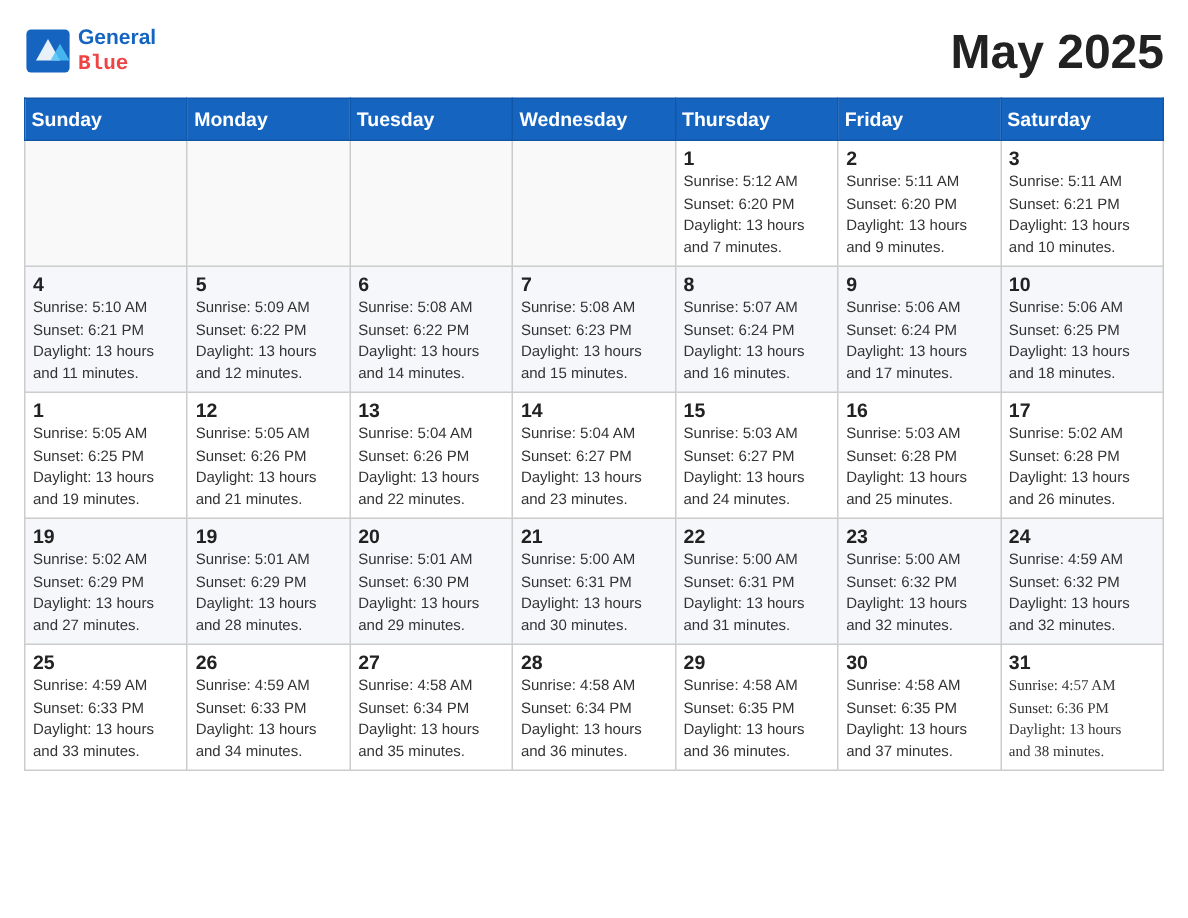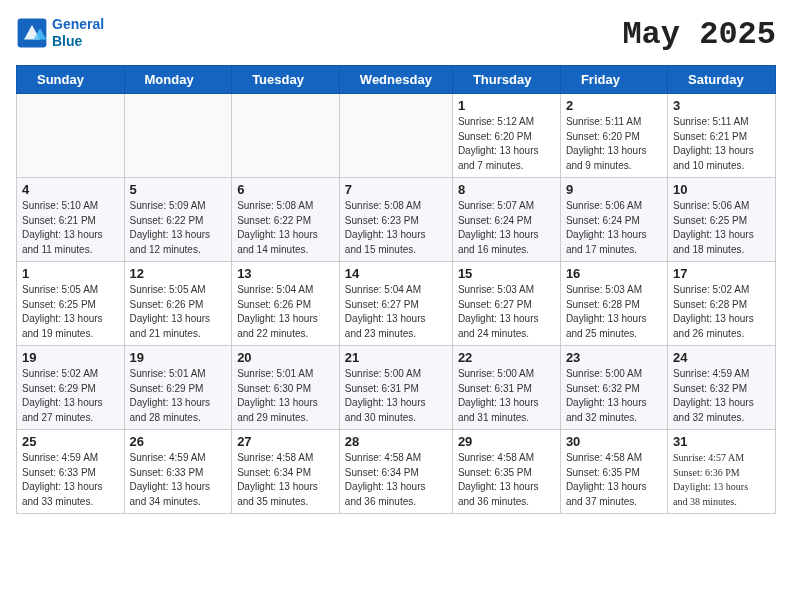--- a/index.html
+++ b/index.html
@@ -34,37 +34,36 @@
       height: 32px;
       margin-right: 4px;
     }
     .title-block {
       text-align: right;
     }
     .month-title {
       font-size: 32px;
       font-weight: bold;
       color: #222;
-      font-family: Liberation Mono, monospace;
     }
     .location {
       font-size: 16px;
       color: #444;
     }
     .calendar {
       width: 100%;
       border-collapse: collapse;
       border: 1px solid #ccc;
     }
     .calendar th {
       background: #1565c0;
       color: #fff;
       font-size: 13px;
       font-weight: bold;
-      padding: 6px 20px;
+      padding: 6px 4px;
       text-align: left;
       border: 1px solid #1256a8;
     }
     .calendar td {
       vertical-align: top;
       border: 1px solid #ccc;
       padding: 4px 5px;
       font-size: 10.5px;
       color: #222;
       background: #fff;
@@ -101,21 +100,21 @@
 <div class="header">
   <div class="logo">
     <svg class="logo-icon" viewBox="0 0 40 40">
       <rect x="2" y="2" width="36" height="36" rx="4" fill="#1565c0"></rect>
       <polygon points="10,28 20,10 30,28" fill="#fff" opacity="0.9"></polygon>
       <polygon points="22,28 30,14 38,28" fill="#4fc3f7" opacity="0.85"></polygon>
     </svg>
     <div>
       <div class="logo-text">
         <span>General</span><br>
-        <span style="color:#0369a1;">Blue</span>
+        <span style="color:#ef4444;font-family:Liberation Mono, monospace;">Blue</span>
       </div>
     </div>
   </div>
   <div class="title-block">
     <div class="month-title">May 2025</div>
   </div>
 </div>
 
 <table class="calendar">
   <thead>

